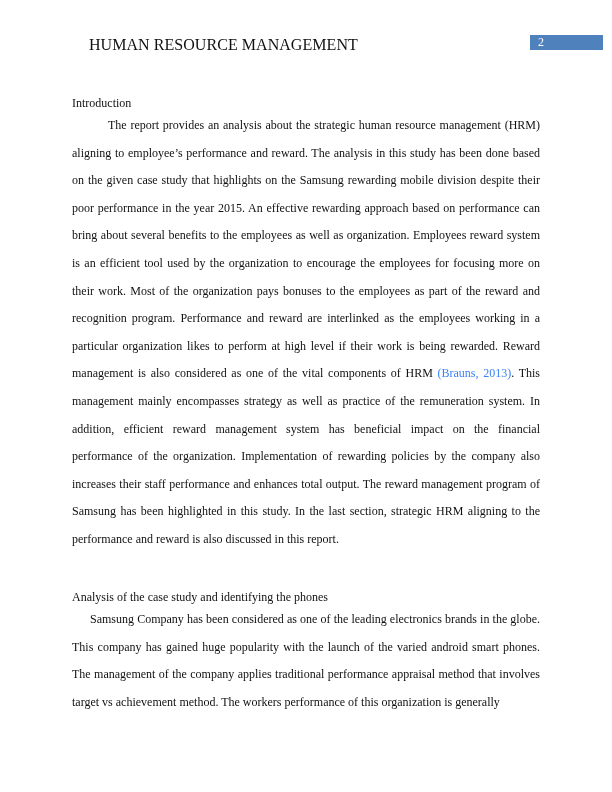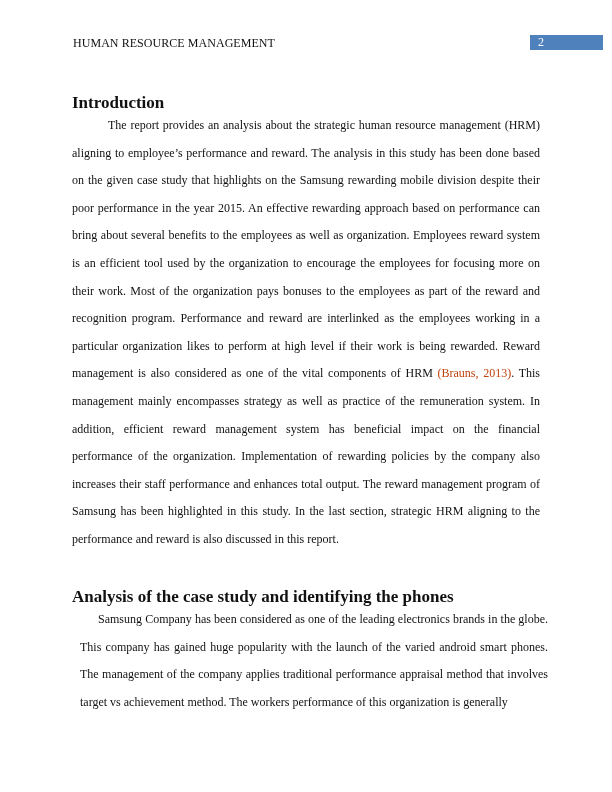--- a/index.html
+++ b/index.html
@@ -1,31 +1,31 @@
 <!DOCTYPE html>
 <html><head>
 <meta charset="utf-8">
 <style>
   html, body { margin: 0; padding: 0; background: #ffffff; }
   body { width: 612px; height: 792px; position: relative; overflow: hidden;
          font-family: "Liberation Serif", "DejaVu Serif", serif; color: #111; }
-  .header-title { position: absolute; left: 73px; top: 36px; font-size: 12px; letter-spacing: 0.05px; }
+  .header-title { position: absolute; left: 89px; top: 36px; font-size: 16px; letter-spacing: 0.05px; }
   .page-num { position: absolute; left: 530px; top: 35px; width: 73px; height: 15px;
               background: #4f81bd; color: #ffffff; font-size: 12px; line-height: 15px;
               padding-left: 8px; box-sizing: border-box; }
   .content { position: absolute; left: 72px; top: 94px; width: 468px; }
-  h2 { font-size: 17px; font-weight: bold; margin: 0; line-height: 18px; }
+  h2 { font-size: 12px; font-weight: normal; margin: 0; line-height: 18px; }
   p { font-size: 12px; line-height: 27.6px; margin: 0; text-align: justify; text-align-last: left; }
   .indent { text-indent: 36px; }
   .indent-small { text-indent: 18px; }
-  .cite { color: #c2410c; }
+  .cite { color: #3b82f6; }
   .h-intro { position: absolute; top: 0; }
   .p-intro { position: absolute; top: 18px; width: 468px; }
   .h-analysis { position: absolute; top: 494px; }
-  .p-analysis { position: absolute; top: 512px; width: 468px; margin-left: 8px; }
+  .p-analysis { position: absolute; top: 512px; width: 468px; }
 </style>
 </head>
 <body>
 
 <div class="header-title">HUMAN RESOURCE MANAGEMENT</div>
 <div class="page-num">2</div>
 
 <div class="content">
   <h2 class="h-intro">Introduction</h2>
   <p class="p-intro indent"><span>The report provides an analysis about the strategic human resource management (HRM) aligning to employee’s performance and reward. The analysis in this study has been done based on the given case study that highlights on the Samsung rewarding mobile division despite their poor performance in the year 2015. An effective rewarding approach based on performance can bring about several benefits to the employees as well as organization. Employees reward system is an efficient tool used by the organization to encourage the employees for focusing more on their work. Most of the organization pays bonuses to the employees as part of the reward and recognition program. Performance and reward are interlinked as the employees working in a particular organization likes to perform at high level if their work is being rewarded. Reward management is also considered as one of the vital components of HRM </span><span class="cite">(Brauns, 2013)</span><span>. This management mainly encompasses strategy as well as practice of the remuneration system. In addition, efficient reward management system has beneficial impact on the financial performance of the organization. Implementation of rewarding policies by the company also increases their staff performance and enhances total output. The reward management program of Samsung has been highlighted in this study. In the last section, strategic HRM aligning to the performance and reward is also discussed in this report.</span></p>

